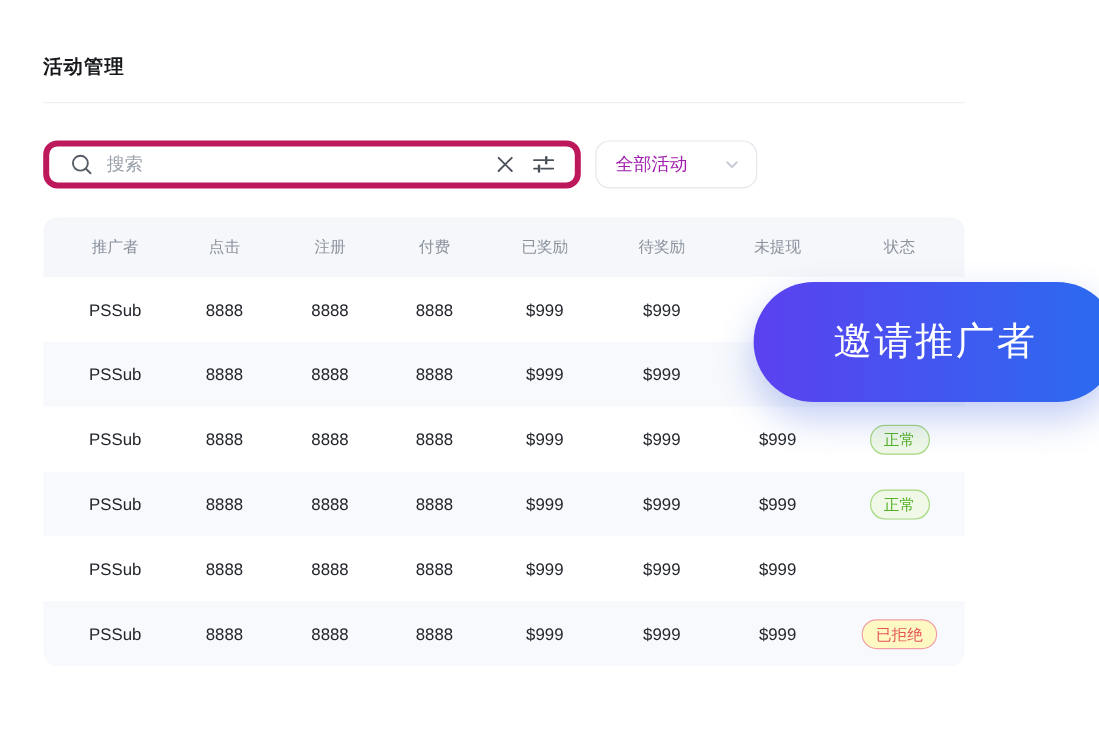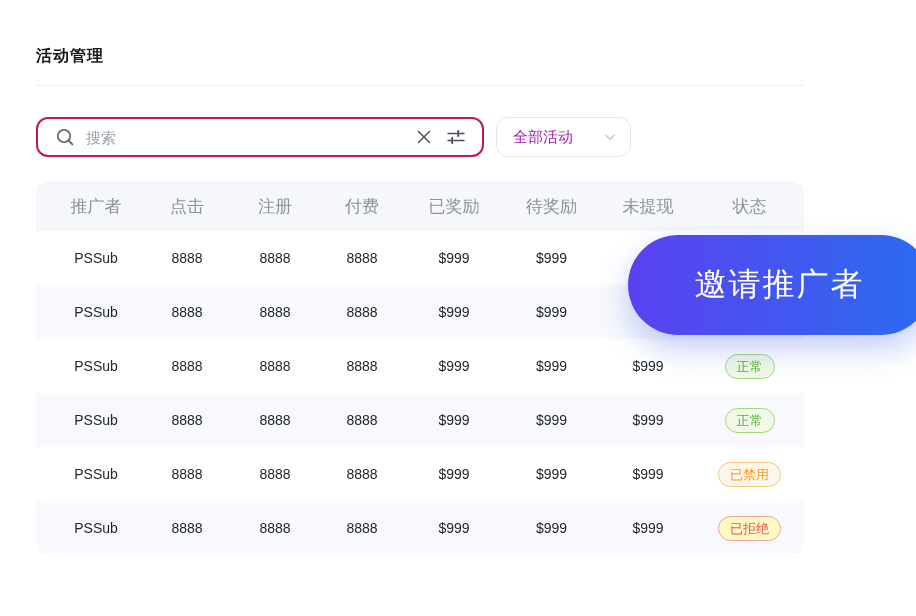--- a/index.html
+++ b/index.html
@@ -37,21 +37,21 @@
   
   .controls {
     margin-top: 31px;
     display: flex;
     gap: 12px;
     height: 40px;
   }
   .searchbox {
     width: 448px;
     height: 40px;
-    border: 2px solid #be185d;
+    border: 5px solid #be185d;
     border-radius: 12px;
     display: flex;
     align-items: center;
     padding: 0 16px 0 17px;
     background: #ffffff;
   }
   .searchbox input {
     border: none;
     outline: none;
     flex: 1;
@@ -95,21 +95,21 @@
   .trow {
     display: grid;
     grid-template-columns: 106px 90px 86px 88px 96px 99px 94px 109px;
     align-items: center;
   }
   .thead {
     height: 50px;
     background: #f5f7fa;
   }
   .thead .cell {
-    font-size: 17px;
+    font-size: 13px;
     color: #8b929d;
     font-weight: 400;
   }
   .tbody-row { height: 54px; background: #ffffff; }
   .tbody-row.alt { background: #f7f9fc; }
   .cell {
     text-align: center;
     font-size: 14px;
     color: #23262c;
   }
@@ -244,21 +244,20 @@
             <div class="cell"><span class="badge" style="color: rgb(85, 178, 39); border-color: rgb(165, 216, 125); background: rgb(240, 249, 231);">正常</span></div>
           </div>
           <div class="trow tbody-row">
             <div class="cell c0">PSSub</div>
             <div class="cell">8888</div>
             <div class="cell">8888</div>
             <div class="cell">8888</div>
             <div class="cell">$999</div>
             <div class="cell">$999</div>
             <div class="cell">$999</div>
-            <div class="cell"><span class="badge" style="color: rgb(245, 155, 35); border-color: rgb(246, 200, 126); background: rgb(253, 246, 234);">已禁用</span></div>
           </div>
           <div class="trow tbody-row alt">
             <div class="cell c0">PSSub</div>
             <div class="cell">8888</div>
             <div class="cell">8888</div>
             <div class="cell">8888</div>
             <div class="cell">$999</div>
             <div class="cell">$999</div>
             <div class="cell">$999</div>
             <div class="cell"><span class="badge" style="color: rgb(228, 83, 86); border-color: rgb(240, 160, 165); background: #fef9c3;">已拒绝</span></div>

